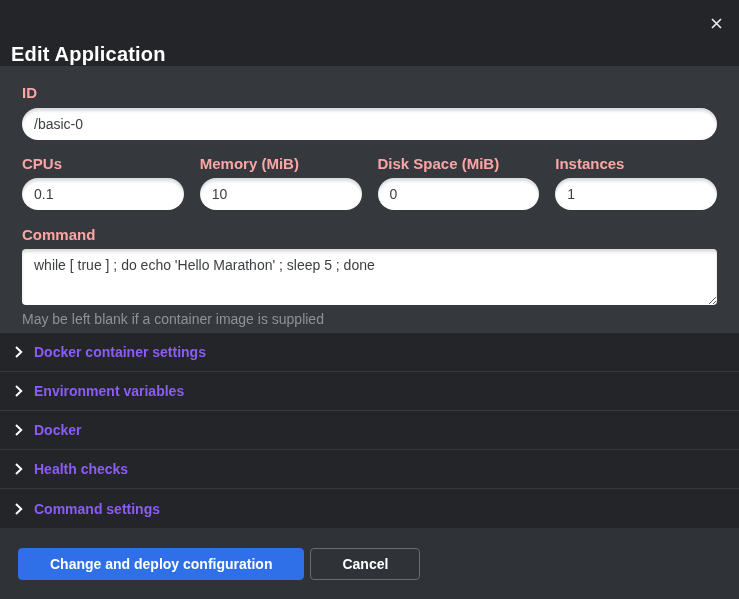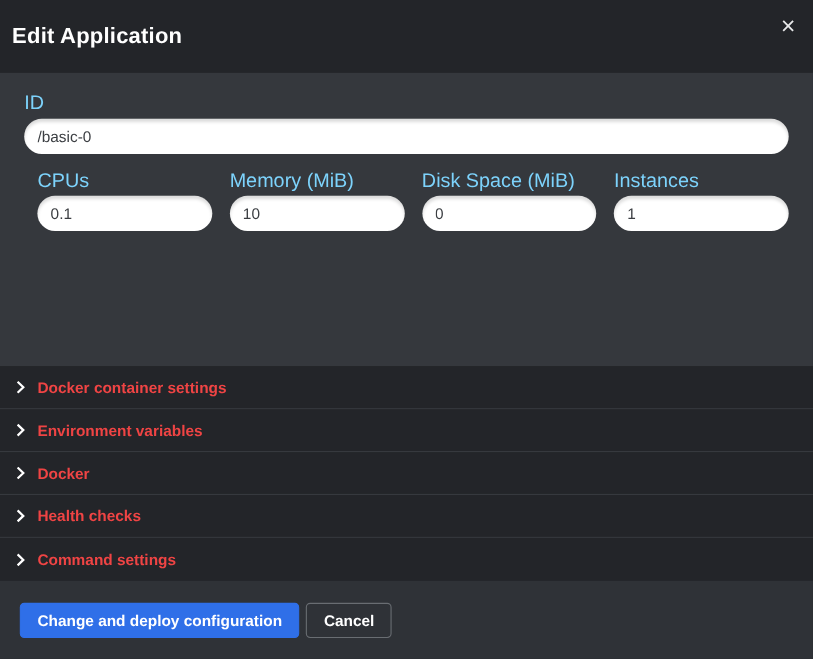--- a/index.html
+++ b/index.html
@@ -18,21 +18,21 @@
     flex-direction: column;
     box-sizing: border-box;
   }
   
   .modal-header {
     height: 66px;
     flex: 0 0 66px;
     background: #232529;
     position: relative;
     display: flex;
-    align-items: center;
+    align-items: flex-end;
     padding: 0 11px;
     box-sizing: border-box;
   }
   .modal-title {
     color: #ffffff;
     font-size: 20px;
     font-weight: 600;
     letter-spacing: 0.2px;
   }
   .close-btn {
@@ -52,23 +52,23 @@
   
   .form-area {
     flex: 0 0 267px;
     height: 267px;
     background: #35383d;
     padding: 20px 22px 0 22px;
     box-sizing: border-box;
   }
   .field-label {
     display: block;
-    color: #7dd3fc;
-    font-size: 18px;
-    font-weight: 400;
+    color: #fca5a5;
+    font-size: 15px;
+    font-weight: 700;
     line-height: 14px;
     margin-bottom: 8px;
   }
   .text-input {
     display: block;
     width: 100%;
     height: 32px;
     box-sizing: border-box;
     background: #ffffff;
     border: 0;
@@ -79,21 +79,20 @@
     color: #3b3e42;
     box-shadow: inset 0 3px 3px rgba(0,0,0,0.14);
     outline: none;
   }
   .id-group { margin-bottom: 17px; }
   .fields-row {
     display: grid;
     grid-template-columns: repeat(4, 1fr);
     gap: 16px;
     margin-bottom: 18px;
-    margin-left: 12px;
   }
   .fields-row .field-label { margin-bottom: 7px; }
   .command-group .field-label { margin-bottom: 7px; }
   .command-textarea {
     display: block;
     width: 100%;
     height: 56px;
     box-sizing: border-box;
     background: #ffffff;
     border: 0;
@@ -129,41 +128,41 @@
   }
   .section-row:last-child { border-bottom: 0; }
   .section-chevron {
     width: 9px;
     height: 12px;
     margin-right: 11px;
     display: inline-flex;
     align-items: center;
   }
   .section-label {
-    color: #ef4444;
+    color: #8b5cf6;
     font-size: 14px;
     font-weight: 700;
   }
   
   .modal-footer {
     flex: 0 0 71px;
     height: 71px;
     background: #2f3237;
     display: flex;
     align-items: center;
     padding: 0 18px;
     box-sizing: border-box;
   }
   .btn {
     height: 32px;
     border-radius: 4px;
     font-family: "Liberation Sans", sans-serif;
     font-size: 14px;
     font-weight: 600;
-    padding: 0 15px;
+    padding: 0 31px;
     cursor: pointer;
     display: inline-flex;
     align-items: center;
     box-sizing: border-box;
   }
   .btn-primary {
     background: #2f6fe8;
     border: 1px solid #2f6fe8;
     color: #ffffff;
     margin-right: 6px;
@@ -209,20 +208,25 @@
       <div>
         <label class="field-label">Disk Space (MiB)</label>
         <input class="text-input" type="text" value="0" style="">
       </div>
       <div>
         <label class="field-label">Instances</label>
         <input class="text-input" type="text" value="1" style="">
       </div>
     </div>
 
+    <div class="command-group">
+      <label class="field-label">Command</label>
+      <textarea class="command-textarea" style="">while [ true ] ; do echo 'Hello Marathon' ; sleep 5 ; done</textarea>
+      <div class="help-text">May be left blank if a container image is supplied</div>
+    </div>
 
   </div>
 
   <div class="sections">
 
     <div class="section-row">
       <span class="section-chevron">
         <svg width="9" height="12" viewBox="0 0 9 12">
             <path d="M2 1 L7.2 6 L2 11" stroke="#ffffff" stroke-width="2" fill="none"></path>
           </svg>

